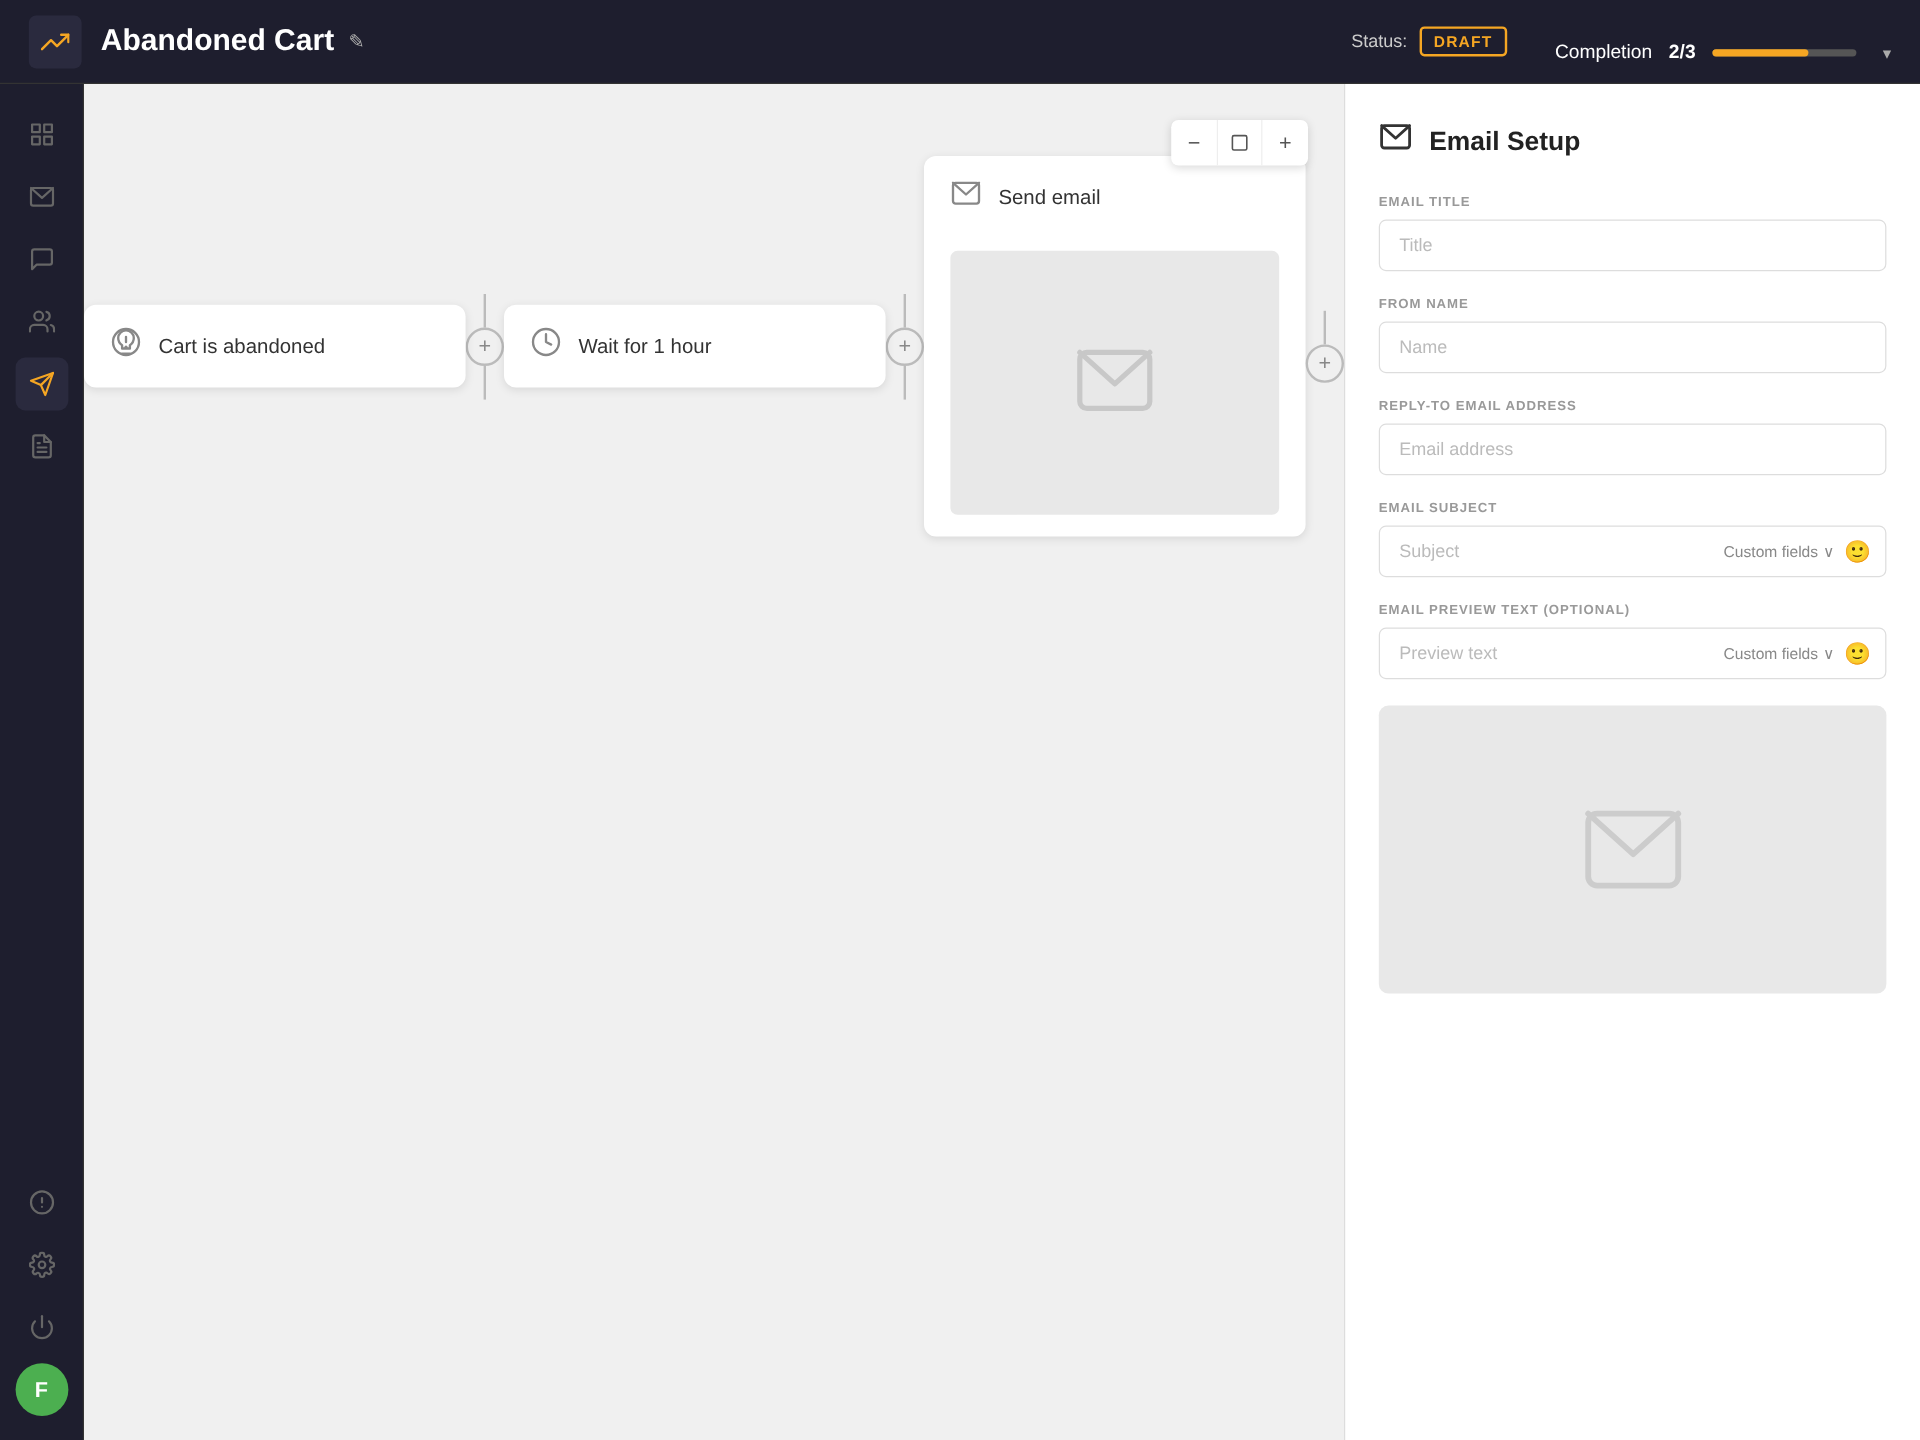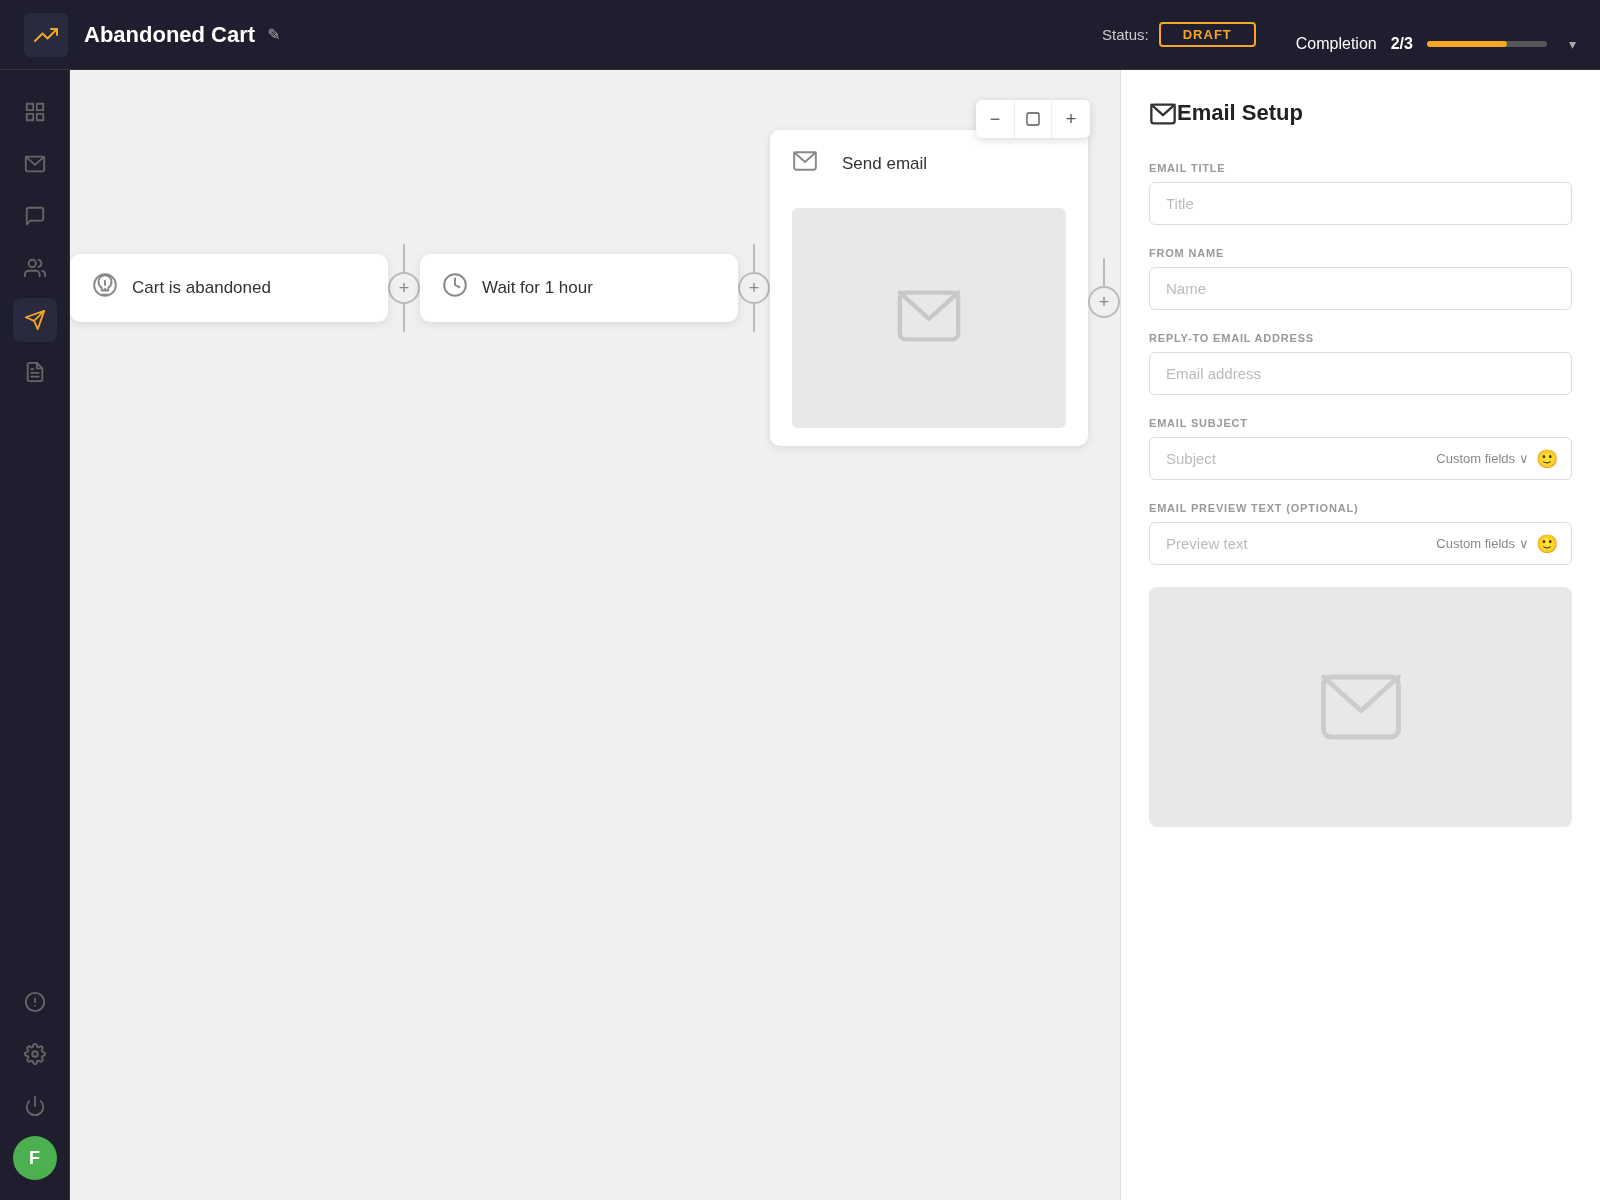--- a/index.html
+++ b/index.html
@@ -17,38 +17,38 @@
     }
     .header-logo {
       width: 44px; height: 44px;
       background: #2a2a3e;
       border-radius: 6px;
       display: flex; align-items: center; justify-content: center;
       margin-right: 16px;
     }
     .header-logo svg { color: #f5a623; }
     .header-title {
-      font-size: 22px;
+      font-size: 25px;
       font-weight: 600;
       color: #fff;
       margin-right: 12px;
     }
     .header-edit-icon {
       color: #aaa;
       cursor: pointer;
       font-size: 16px;
     }
     .header-spacer { flex: 1; }
     .status-label { color: #ccc; font-size: 15px; margin-right: 10px; }
     .status-badge {
       border: 2px solid #f5a623;
       color: #f5a623;
       font-size: 13px;
       font-weight: 700;
-      padding: 3px 22px;
+      padding: 3px 10px;
       border-radius: 4px;
       letter-spacing: 1px;
     }
     .completion-section {
       display: flex;
       align-items: center;
       margin-left: 40px;
       gap: 14px;
       margin-top: 19px;
     }
@@ -189,21 +189,21 @@
     .flow-node-email {
       background: #fff;
       border-radius: 10px;
       box-shadow: 0 2px 8px rgba(0,0,0,0.1);
       width: 340px;
       padding: 18px 22px;
     }
     .flow-node-email-header {
       display: flex;
       align-items: center;
-      gap: 24px;
+      gap: 14px;
       margin-bottom: 28px;
     }
     .email-preview-box {
       background: #e8e8e8;
       border-radius: 6px;
       height: 220px;
       display: flex;
       align-items: center;
       justify-content: center;
     }
@@ -213,20 +213,22 @@
     .right-panel {
       width: 480px;
       background: #fff;
       border-left: 1px solid #ddd;
       overflow-y: auto;
       padding: 30px 28px;
       flex-shrink: 0;
     }
     .panel-header {
       display: flex;
+      align-items: center;
+      gap: 14px;
       margin-bottom: 28px;
     }
     .panel-header-icon { font-size: 24px; color: #333; }
     .panel-title { font-size: 22px; font-weight: 600; color: #222; }
 
     .field-group { margin-bottom: 22px; }
     .field-label {
       font-size: 11px;
       font-weight: 700;
       color: #999;

